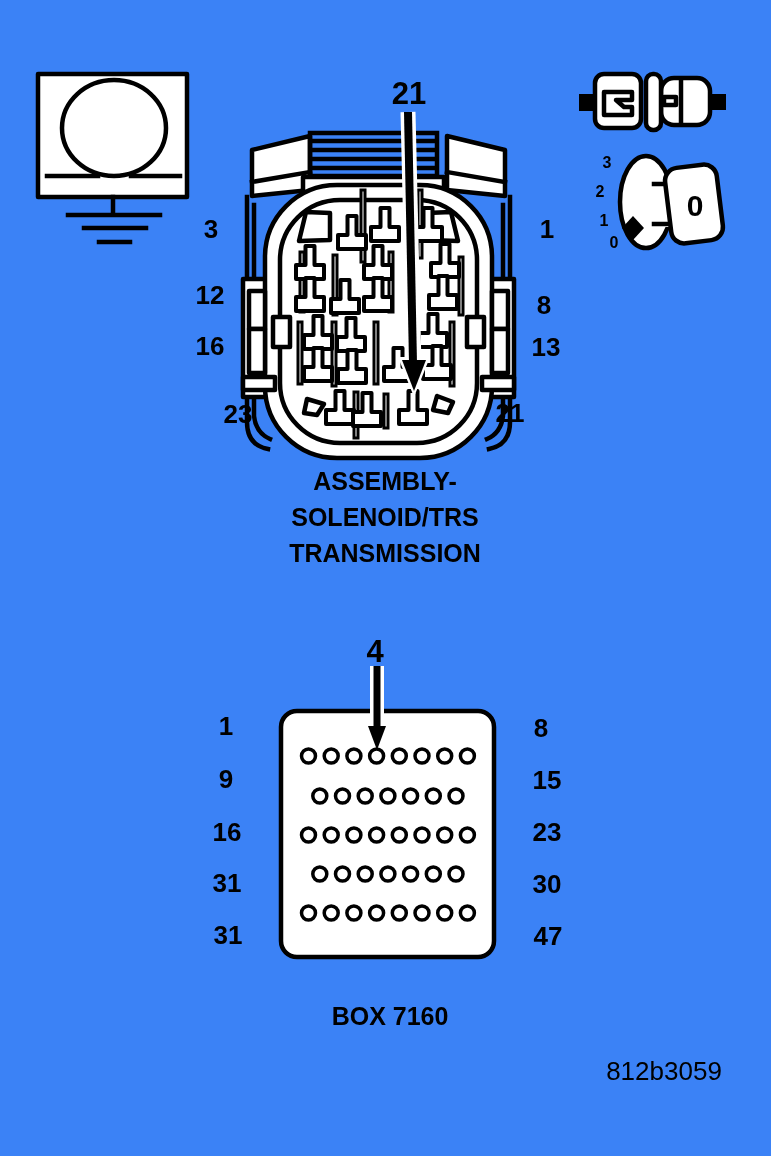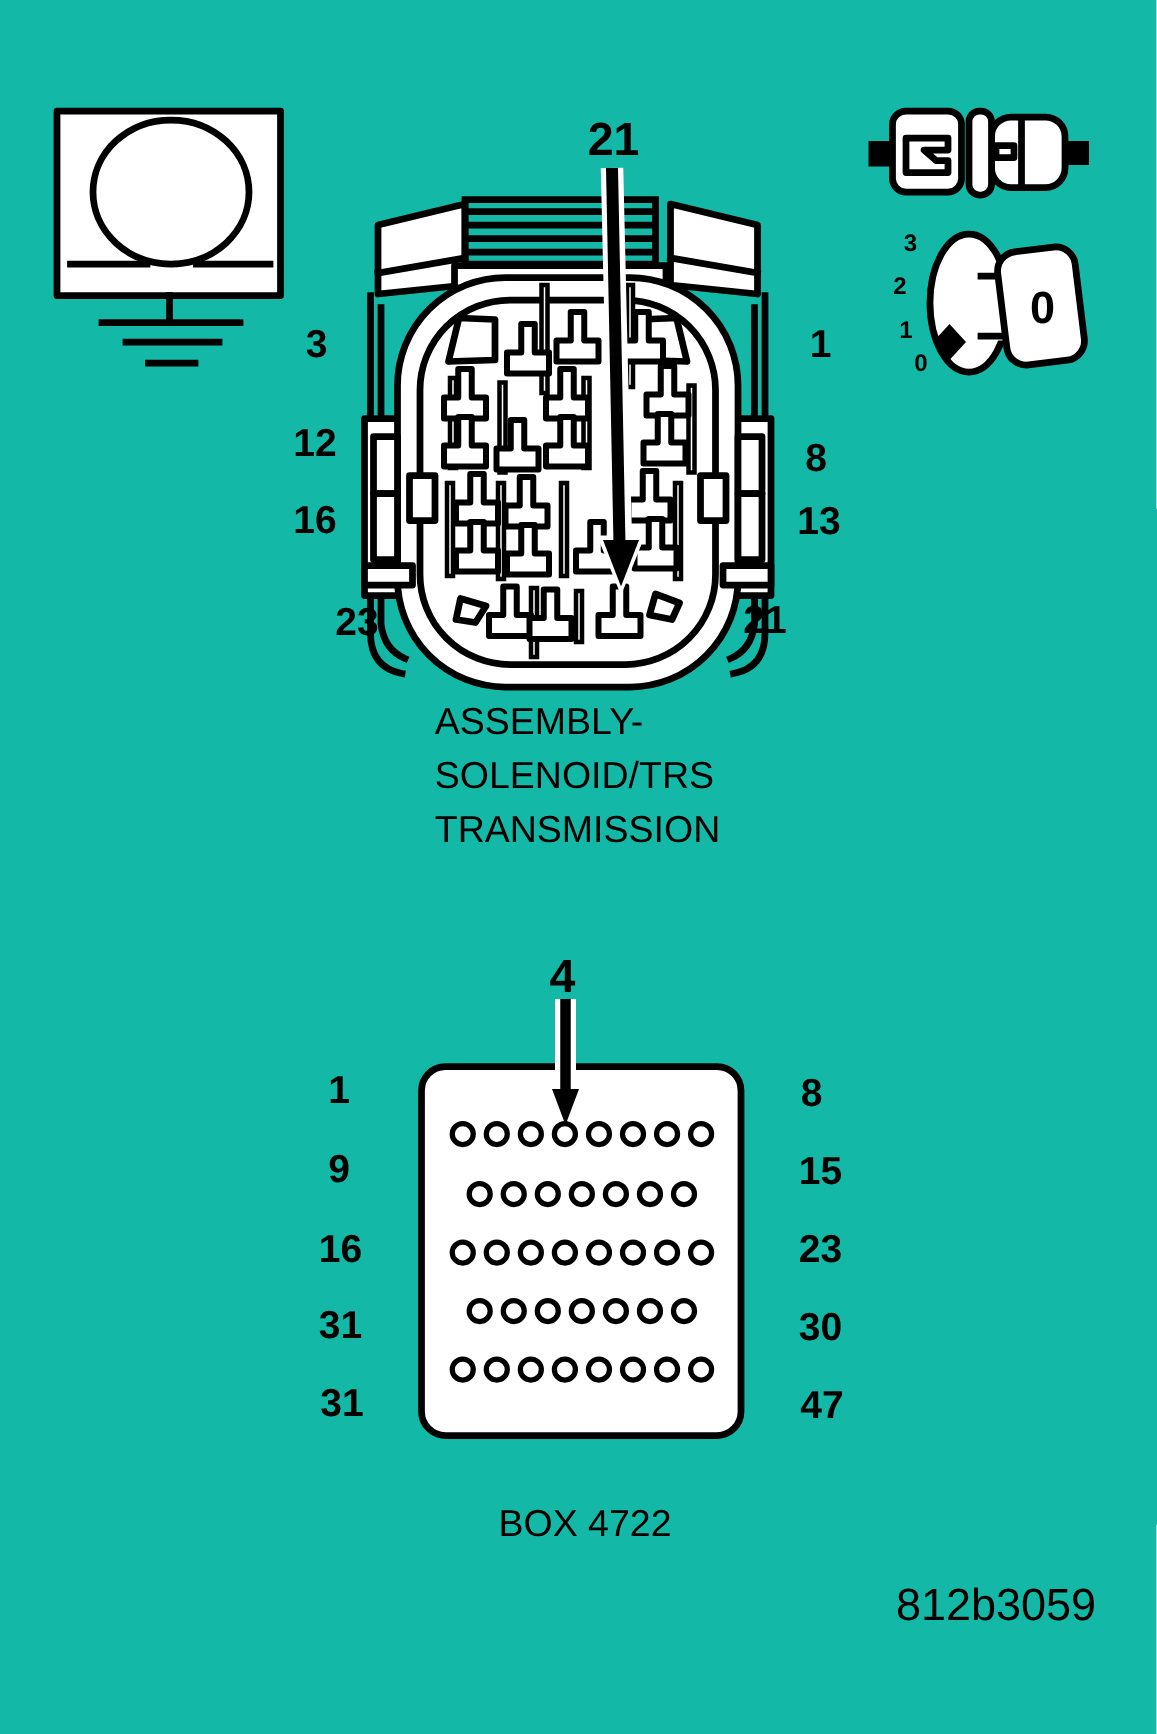--- a/index.html
+++ b/index.html
@@ -1,31 +1,31 @@
 <!DOCTYPE html>
 <html><head>
 <meta charset="utf-8">
 <style>
   html,body{margin:0;padding:0;background:#fff;}
-  #page{position:relative;width:771px;height:1156px;background:#14b8a6;overflow:hidden;
+  #page{position:relative;width:771px;height:1156px;background:#3b82f6;overflow:hidden;
         font-family:"Liberation Sans",sans-serif;color:#000;}
   #art{position:absolute;left:0;top:0;}
   .ln{stroke:#000;stroke-width:4.5;fill:none;stroke-linejoin:round;stroke-linecap:square;}
   .wh{fill:#ffffff;}
   .slot{fill:#ffffff;stroke:#000;stroke-width:3;}
   .pin-hole{fill:#ffffff;stroke:#000;stroke-width:3.5;}
   .lbl{position:absolute;transform:translate(-50%,-50%);font-weight:bold;font-size:26px;
        white-space:nowrap;line-height:1;}
   .callout{font-size:31px;}
   .small{font-size:16px;}
   .keynum{font-size:30px;}
-  .caption{position:absolute;transform:translateX(-50%);text-align:left;font-weight:normal;
+  .caption{position:absolute;transform:translateX(-50%);text-align:center;font-weight:bold;
            font-size:25px;line-height:36px;white-space:nowrap;}
   .caption2{line-height:42px;}
-  .code{font-weight:normal;font-size:30px;}
+  .code{font-weight:normal;font-size:26px;}
 </style>
 </head>
 <body>
 
 <div id="page">
 
 <svg id="art" width="771" height="1156" viewBox="0 0 771 1156">
   <defs>
     <path id="tpin" d="M-4.5,-33 h9 v19 h9.5 v14 h-28 v-14 h9.5 Z"></path>
   </defs>
@@ -216,18 +216,18 @@
 <span class="lbl" style="left:227px;top:832px">16</span>
 <span class="lbl" style="left:227px;top:883px">31</span>
 <span class="lbl" style="left:228px;top:935px">31</span>
 <span class="lbl" style="left:541px;top:728px">8</span>
 <span class="lbl" style="left:547px;top:780px">15</span>
 <span class="lbl" style="left:547px;top:832px">23</span>
 <span class="lbl" style="left:547px;top:884px">30</span>
 <span class="lbl" style="left:548px;top:936px">47</span>
 
 <div class="caption caption2" style="left:390px;top:995px">
-  <div>BOX 4722</div>
+  <div>BOX 7160</div>
 </div>
 
 <span class="lbl code" style="left:664px;top:1071px">812b3059</span>
 
 </div>
 
 </body></html>

